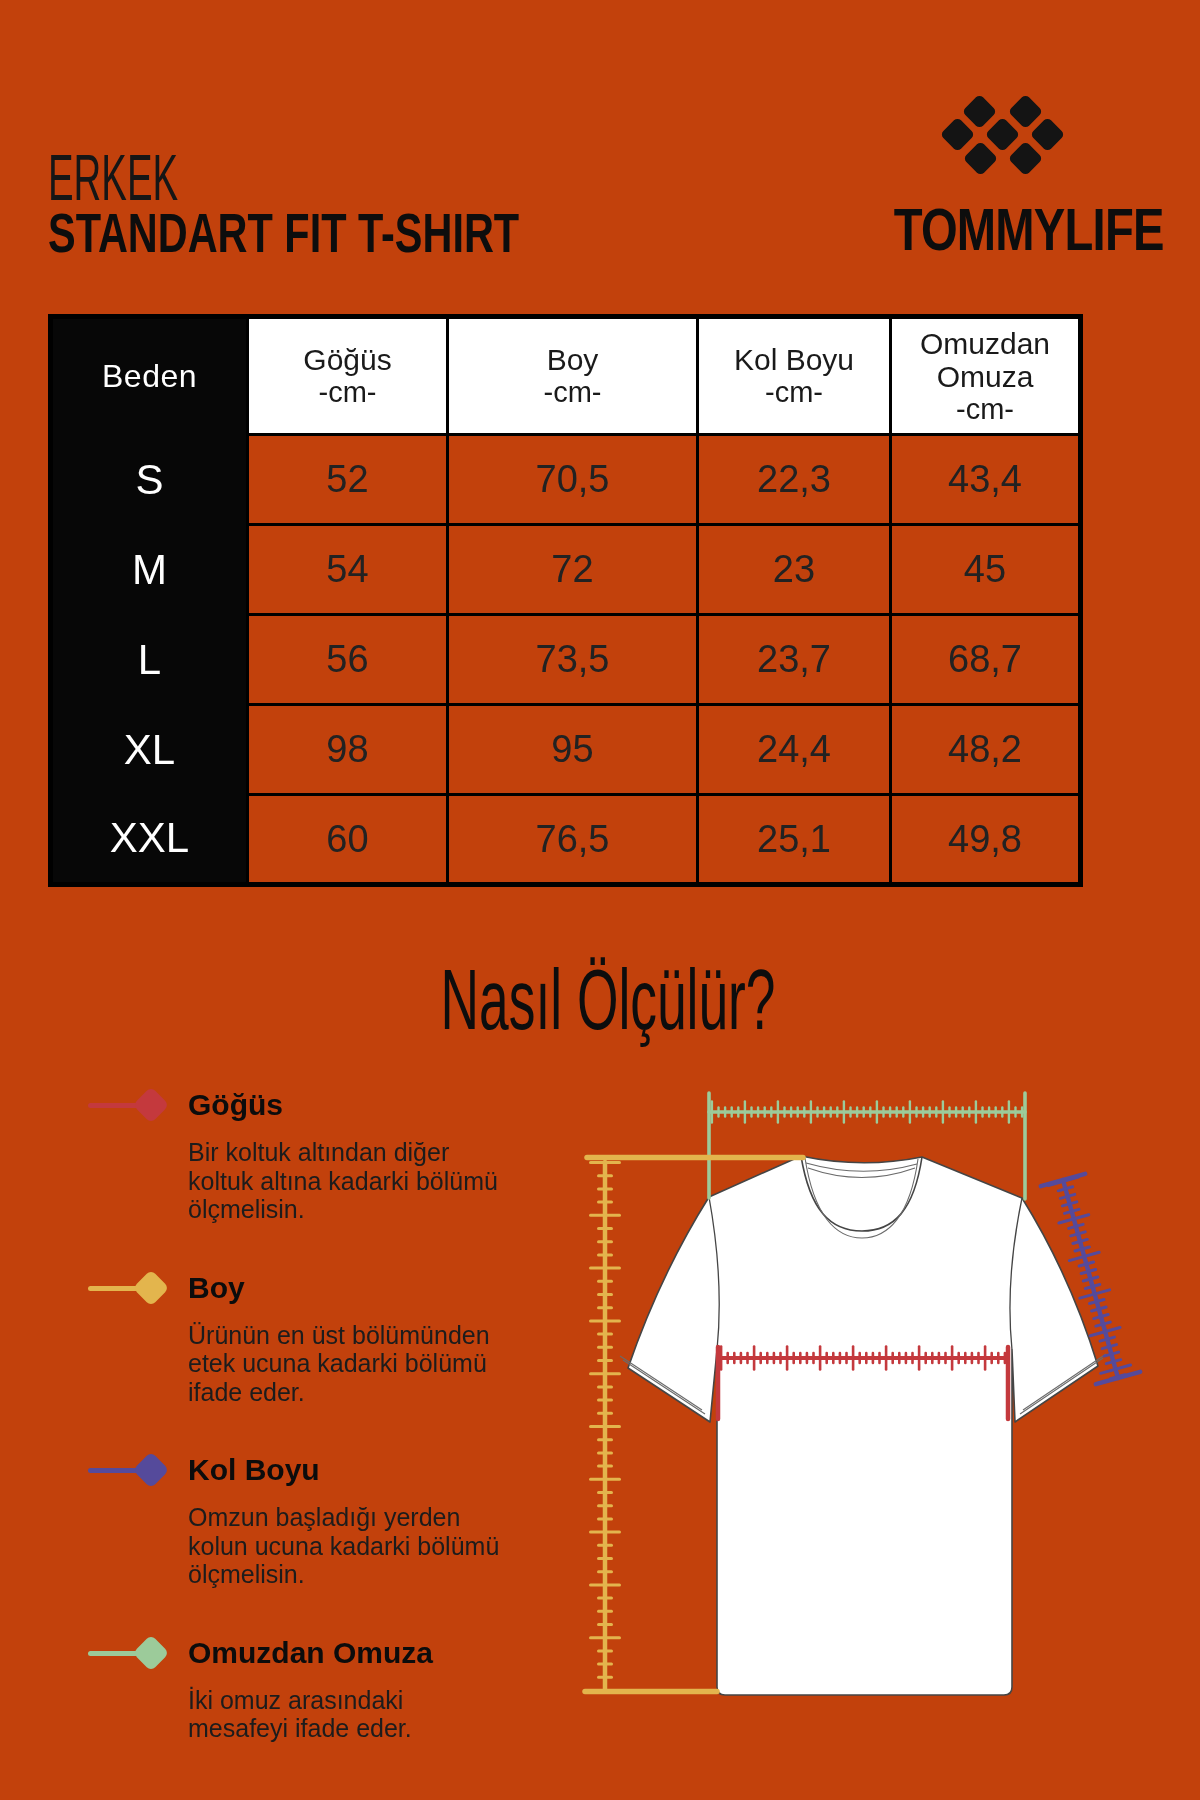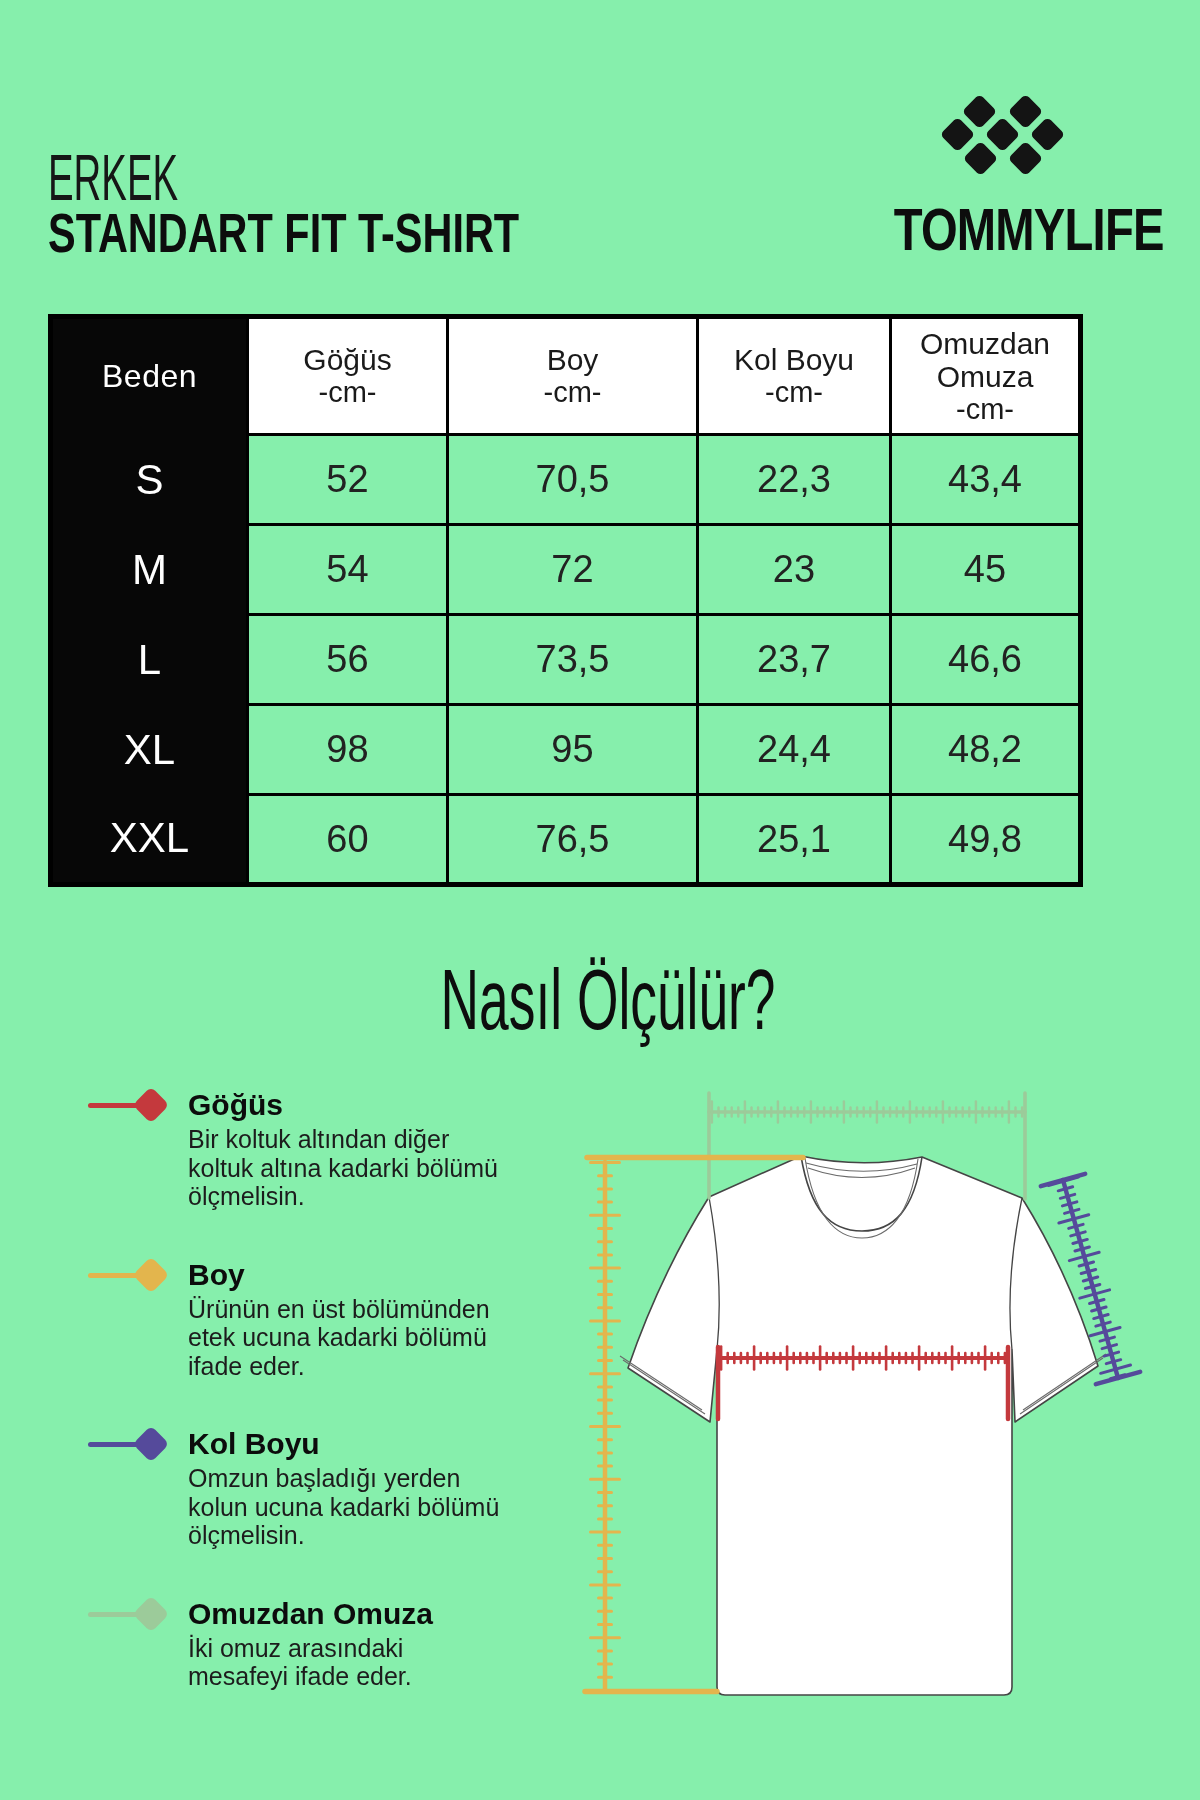--- a/index.html
+++ b/index.html
@@ -1,17 +1,17 @@
 <!DOCTYPE html>
 <html><head>
 <meta charset="utf-8">
 <style>
   html,body{margin:0;padding:0;background:#e8e8e8;}
   .page{
-    position:relative;width:1200px;height:1800px;background:#86efac;
+    position:relative;width:1200px;height:1800px;background:#c2410c;
     font-family:"Liberation Sans",sans-serif;color:#111;overflow:hidden;margin:0 auto;
   }
   .cond{display:inline-block;transform-origin:left bottom;}
 
   
   #category{position:absolute;left:48px;top:146px;font-size:64px;line-height:1;color:#161616;white-space:nowrap;}
   #category .cond{transform:scaleX(0.60);}
   #main-title{position:absolute;left:48px;top:205px;font-size:56px;font-weight:bold;line-height:1;color:#0d0d0d;white-space:nowrap;}
   #main-title .cond{transform:scaleX(0.74);letter-spacing:0px;}
   #brand{position:absolute;left:860px;top:88px;width:300px;}
@@ -40,21 +40,21 @@
   
   #measure-title{position:absolute;left:8px;top:950px;width:1200px;text-align:center;font-size:86px;line-height:1.15;color:#0d0d0d;white-space:nowrap;text-decoration:underline;}
   #measure-title .cond{transform-origin:center bottom;transform:scaleX(0.62);}
 
   #legend{position:absolute;left:88px;top:1088px;width:420px;}
   .legend-item{position:relative;padding-left:100px;margin-bottom:47px;}
   .icon{position:absolute;left:0;top:3px;width:90px;height:30px;display:block;}
   .icon-line{position:absolute;left:0;top:12px;width:52px;height:5px;border-radius:3px;display:block;}
   .icon-diamond{position:absolute;left:50px;top:1px;width:26px;height:26px;border-radius:6px;transform:rotate(45deg);display:block;}
   .legend-title{font-size:30px;font-weight:bold;line-height:34px;color:#0c0c0c;}
-  .legend-desc{margin-top:3px;font-size:25px;line-height:28.5px;color:#1c1c1c;width:315px;}
+  .legend-desc{margin-top:16px;font-size:25px;line-height:28.5px;color:#1c1c1c;width:315px;}
 
   
   #diagram{position:absolute;left:500px;top:1070px;width:700px;height:660px;}
 </style>
 </head>
 <body>
 
 <div class="page">
 
   <div id="category"><span class="cond">ERKEK</span></div>
@@ -115,21 +115,21 @@
           <td><span class="val">54</span></td>
           <td><span class="val">72</span></td>
           <td><span class="val">23</span></td>
           <td><span class="val">45</span></td>
         </tr>
         <tr>
           <th class="dark"><span class="size-letter">L</span></th>
           <td><span class="val">56</span></td>
           <td><span class="val">73,5</span></td>
           <td><span class="val">23,7</span></td>
-          <td><span class="val">46,6</span></td>
+          <td><span class="val">68,7</span></td>
         </tr>
         <tr>
           <th class="dark"><span class="size-letter">XL</span></th>
           <td><span class="val">98</span></td>
           <td><span class="val">95</span></td>
           <td><span class="val">24,4</span></td>
           <td><span class="val">48,2</span></td>
         </tr>
         <tr>
           <th class="dark"><span class="size-letter">XXL</span></th>

